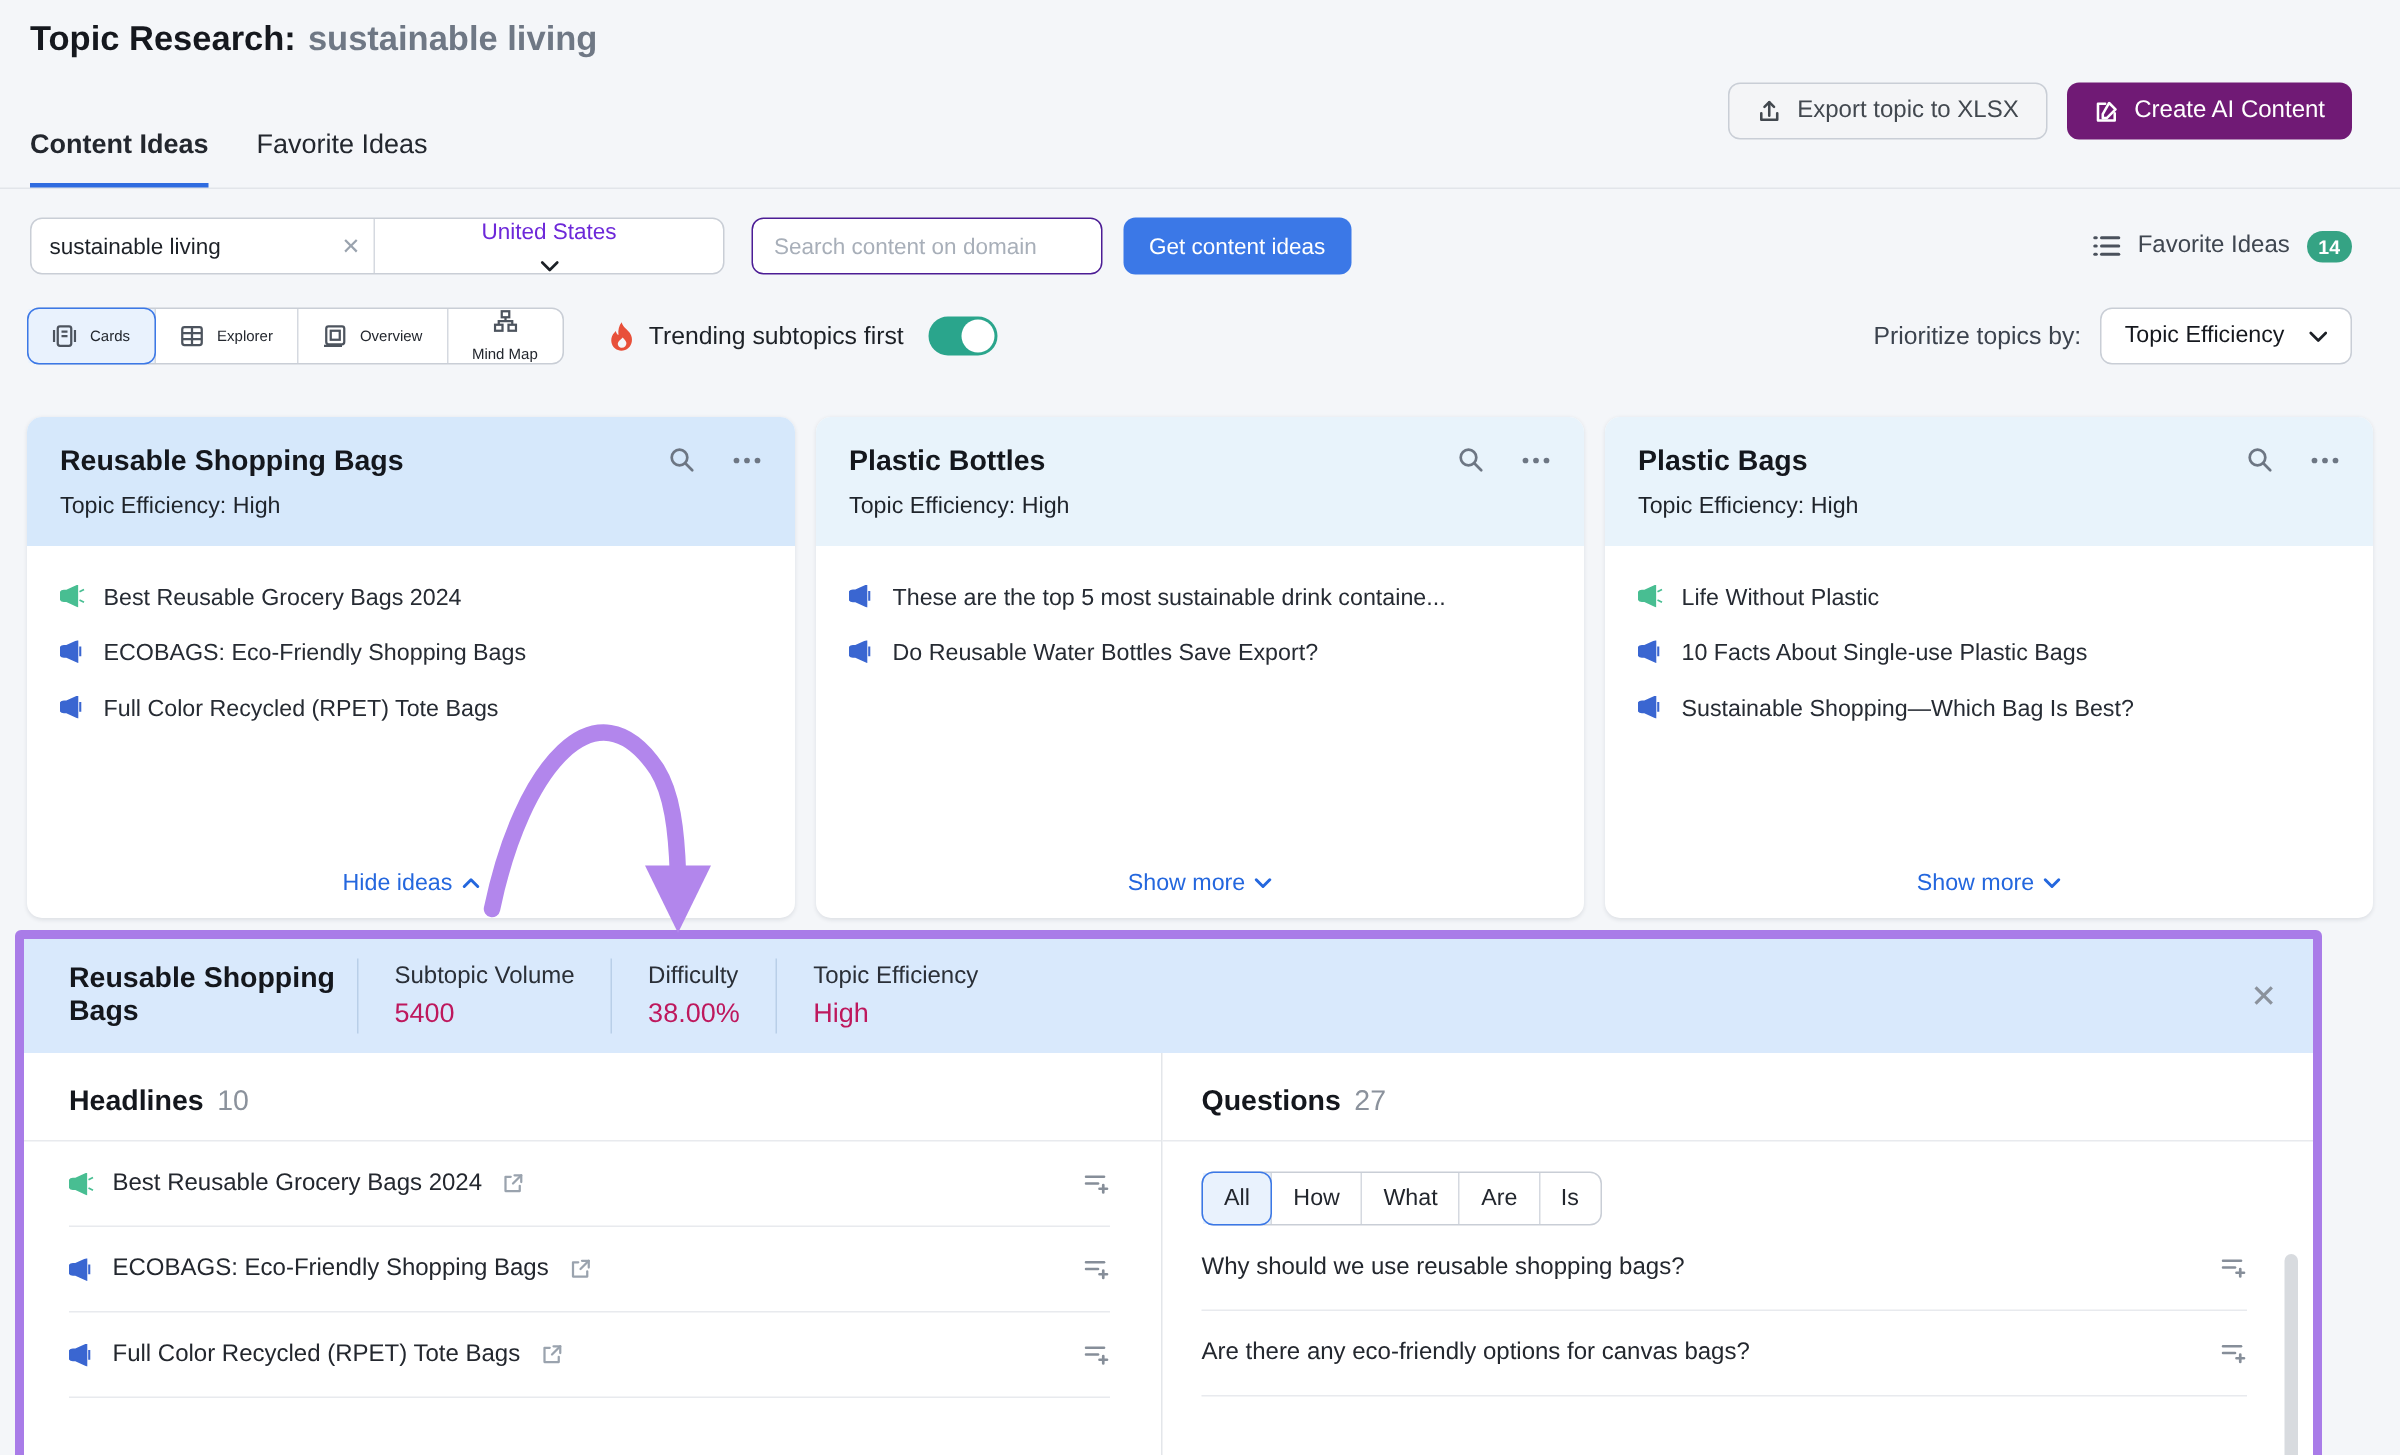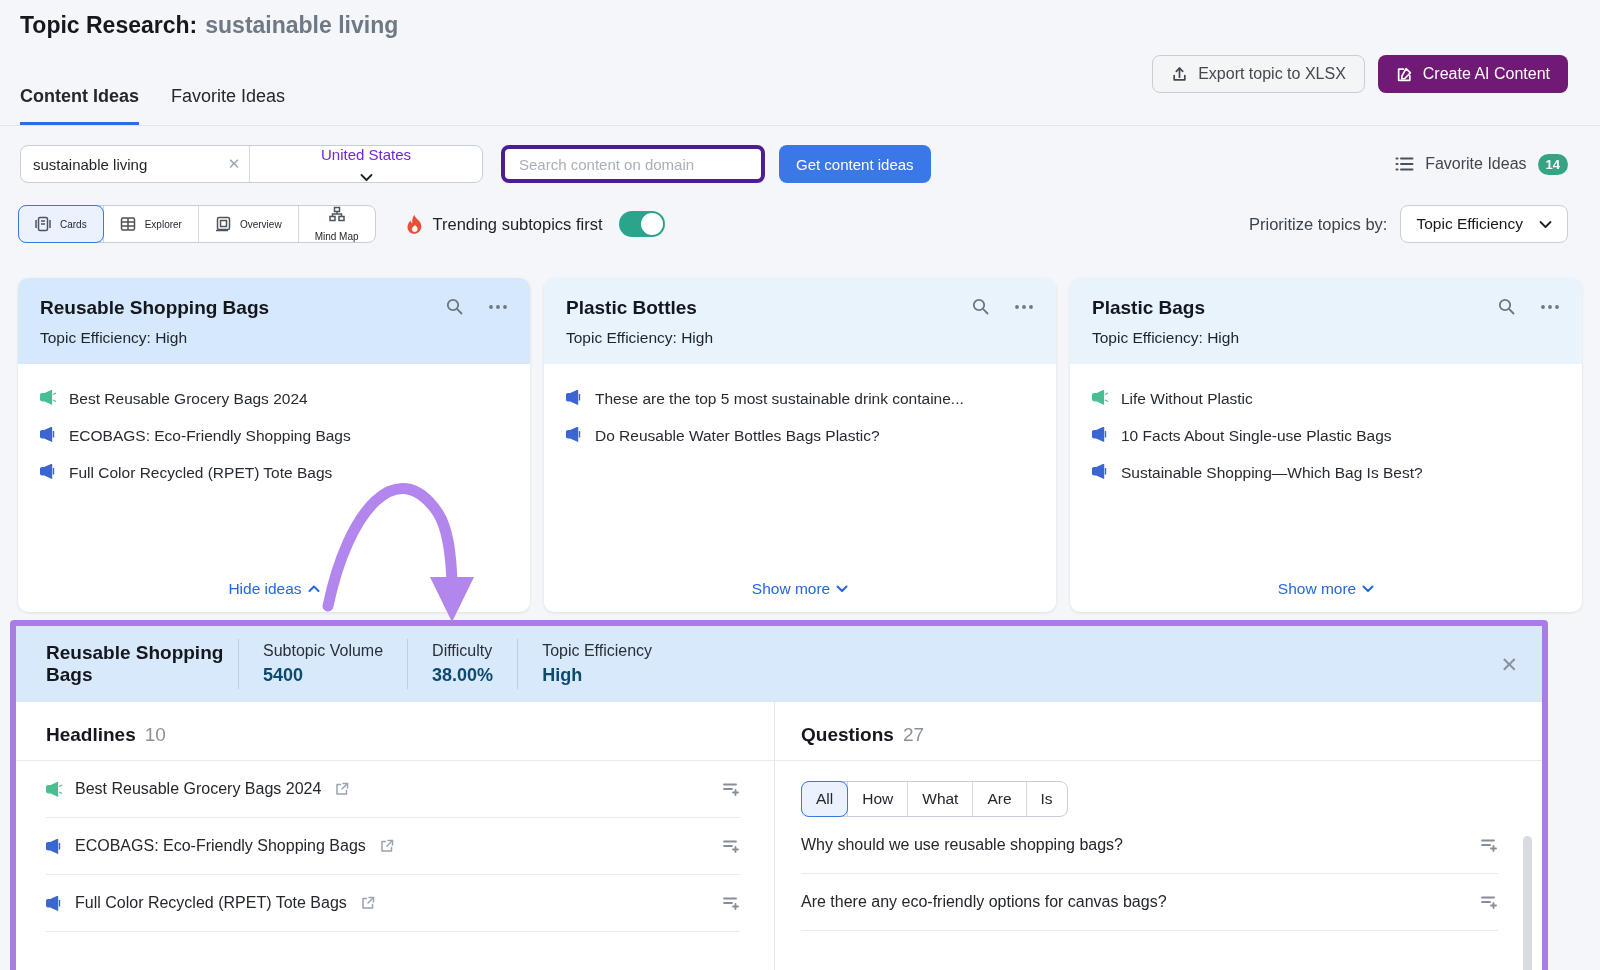--- a/index.html
+++ b/index.html
@@ -21,21 +21,21 @@
   .tab.active { font-weight:700; border-bottom:4px solid #2f6ce0; }
   .tabs-rule { position:absolute; left:0; right:0; top:125px; height:1px; background:#e2e5ea; }
 
   
   .search-row { position:absolute; top:145px; left:20px; right:32px; height:38px; display:flex; align-items:center; }
   .query-group { display:flex; align-items:stretch; height:38px; border:1px solid #c9ced6; border-radius:8px; background:#fff; overflow:hidden; }
   .query-input { width:198px; border:none; outline:none; padding:0 6px 0 12px; font-size:15px; color:#1d2127; background:transparent; }
   .clear-x { width:30px; display:flex; align-items:center; justify-content:center; color:#9aa3ae; font-size:15px; cursor:pointer; }
   .group-divider { width:1px; background:#d5d9e0; }
   .country-select { display:flex; align-items:center; justify-content:space-between; width:232px; padding:0 16px; font-size:15px; color:#6d28d9; cursor:pointer;flex-direction:column; }
-  .domain-input { margin-left:18px; width:264px; height:38px; border:4px solid #4c1d95; border-radius:8px; padding:0 14px; font-size:15px; color:#0c4a6e; background:#fff; outline:none; }
+  .domain-input { margin-left:18px; width:234px; height:38px; border:1px solid #4c1d95; border-radius:8px; padding:0 14px; font-size:15px; color:#0c4a6e; background:#fff; outline:none; }
   .domain-input::placeholder { color:#a8afb9; }
   .btn-get { margin-left:14px; height:38px; padding:0 17px; background:#3b78e7; color:#fff; border:none; border-radius:8px; font-size:15px; cursor:pointer; }
   .favorites { margin-left:auto; display:flex; align-items:center; gap:11px; font-size:16px; color:#3f4650; cursor:pointer; }
   .badge { background:#35a384; color:#fff; font-size:13px; font-weight:700; border-radius:11px; padding:3px 8px; }
 
   
   .toolbar { position:absolute; top:205px; left:18px; right:32px; height:38px; display:flex; align-items:center; }
   .segmented { display:flex; height:38px; border:1px solid #c9ced6; border-radius:8px; background:#fff; }
   .segment { position:relative; display:flex; align-items:center; gap:9px; padding:0 16px; font-size:10px; color:#23272e; border-right:1px solid #d5d9e0; cursor:pointer; }
   .segment:last-child { border-right:none;flex-direction:column; }
@@ -64,21 +64,21 @@
   .card-footer { position:absolute; bottom:14px; left:0; right:0; text-align:center; }
   .link { color:#2467de; font-size:15.5px; cursor:pointer; display:inline-flex; align-items:center; gap:6px; }
 
   
   .panel { position:absolute; left:10px; top:620px; width:1538px; height:360px; background:#fff; border:6px solid #a97ce8; border-radius:4px; overflow:hidden; }
   .panel-header { height:76px; background:#d9e9fc; display:flex; align-items:center; padding:0 24px 0 30px; }
   .panel-title { font-size:19px; font-weight:700; color:#14171d; width:192px; }
   .stat-sep { width:1px; height:50px; background:#b9cfe8; }
   .stat { padding:0 24px; display:flex; flex-direction:column; gap:5px; }
   .stat-label { font-size:16px; color:#2a2f37; }
-  .stat-value { font-size:18px; font-weight:700; color:#0c4a6e; }
+  .stat-value { font-size:18px; font-weight:400; color:#be185d; }
   .panel-close { margin-left:auto; color:#8b929c; font-size:21px; cursor:pointer; line-height:1; }
 
   .panel-body { display:flex; height:272px; }
   .col-headlines { width:758px; padding:22px 34px 0 30px; }
   .col-divider { width:1px; background:#e3e6ea; }
   .col-questions { flex:1; padding:22px 44px 0 26px; position:relative; }
   .section-head { display:flex; align-items:baseline; }
   .section-title { font-size:19px; font-weight:700; color:#14171d; }
   .section-count { color:#8b929c; font-size:19px; margin-left:9px; }
   .section-rule { height:1px; background:#e8eaee; margin-top:14px; }
@@ -303,21 +303,21 @@
         <div class="idea">
           <svg class="mega" width="17" height="15" viewBox="0 0 17 15" fill="#3a66d1">
               <path d="M11.5 0.5 V14 L4.5 10.8 H2.6 C1.3 10.8 0.3 9.8 0.3 8.5 V6 C0.3 4.7 1.3 3.7 2.6 3.7 H4.5 Z M13.5 4 V10.5" stroke="#3a66d1" stroke-width="1.4"></path>
             </svg>
           <span>These are the top 5 most sustainable drink containe...</span>
         </div>
         <div class="idea">
           <svg class="mega" width="17" height="15" viewBox="0 0 17 15" fill="#3a66d1">
               <path d="M11.5 0.5 V14 L4.5 10.8 H2.6 C1.3 10.8 0.3 9.8 0.3 8.5 V6 C0.3 4.7 1.3 3.7 2.6 3.7 H4.5 Z M13.5 4 V10.5" stroke="#3a66d1" stroke-width="1.4"></path>
             </svg>
-          <span>Do Reusable Water Bottles Bags Plastic?</span>
+          <span>Do Reusable Water Bottles Save Export?</span>
         </div>
       </div>
       <div class="card-footer">
         <span class="link">
           <span>Show more</span>
           <svg width="12" height="8" viewBox="0 0 12 8" fill="none" stroke="#2467de" stroke-width="2" stroke-linecap="round" stroke-linejoin="round">
               <path d="M1.5 1.5 L6 6 L10.5 1.5"></path>
             </svg>
         </span>
       </div>

